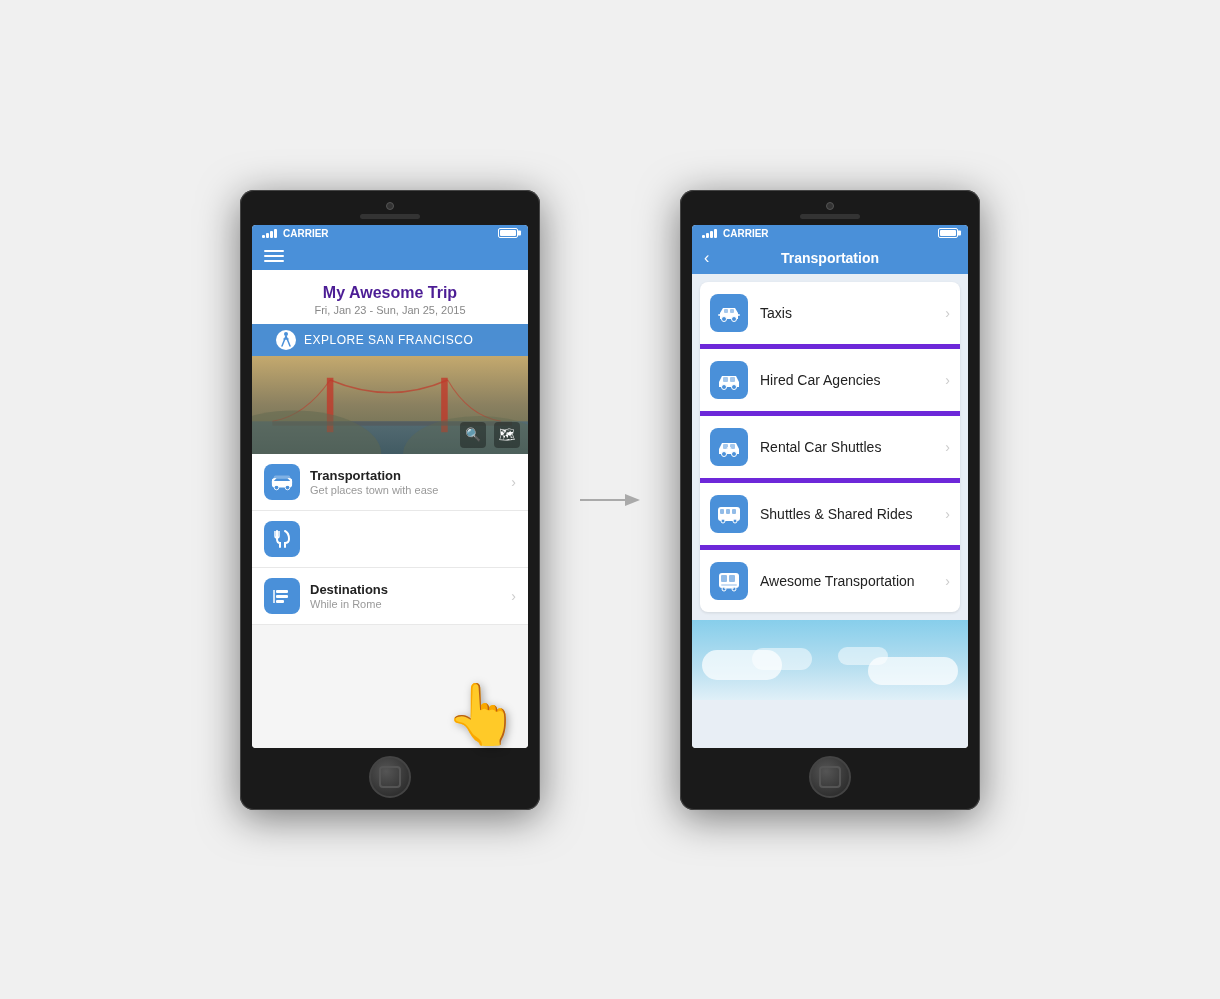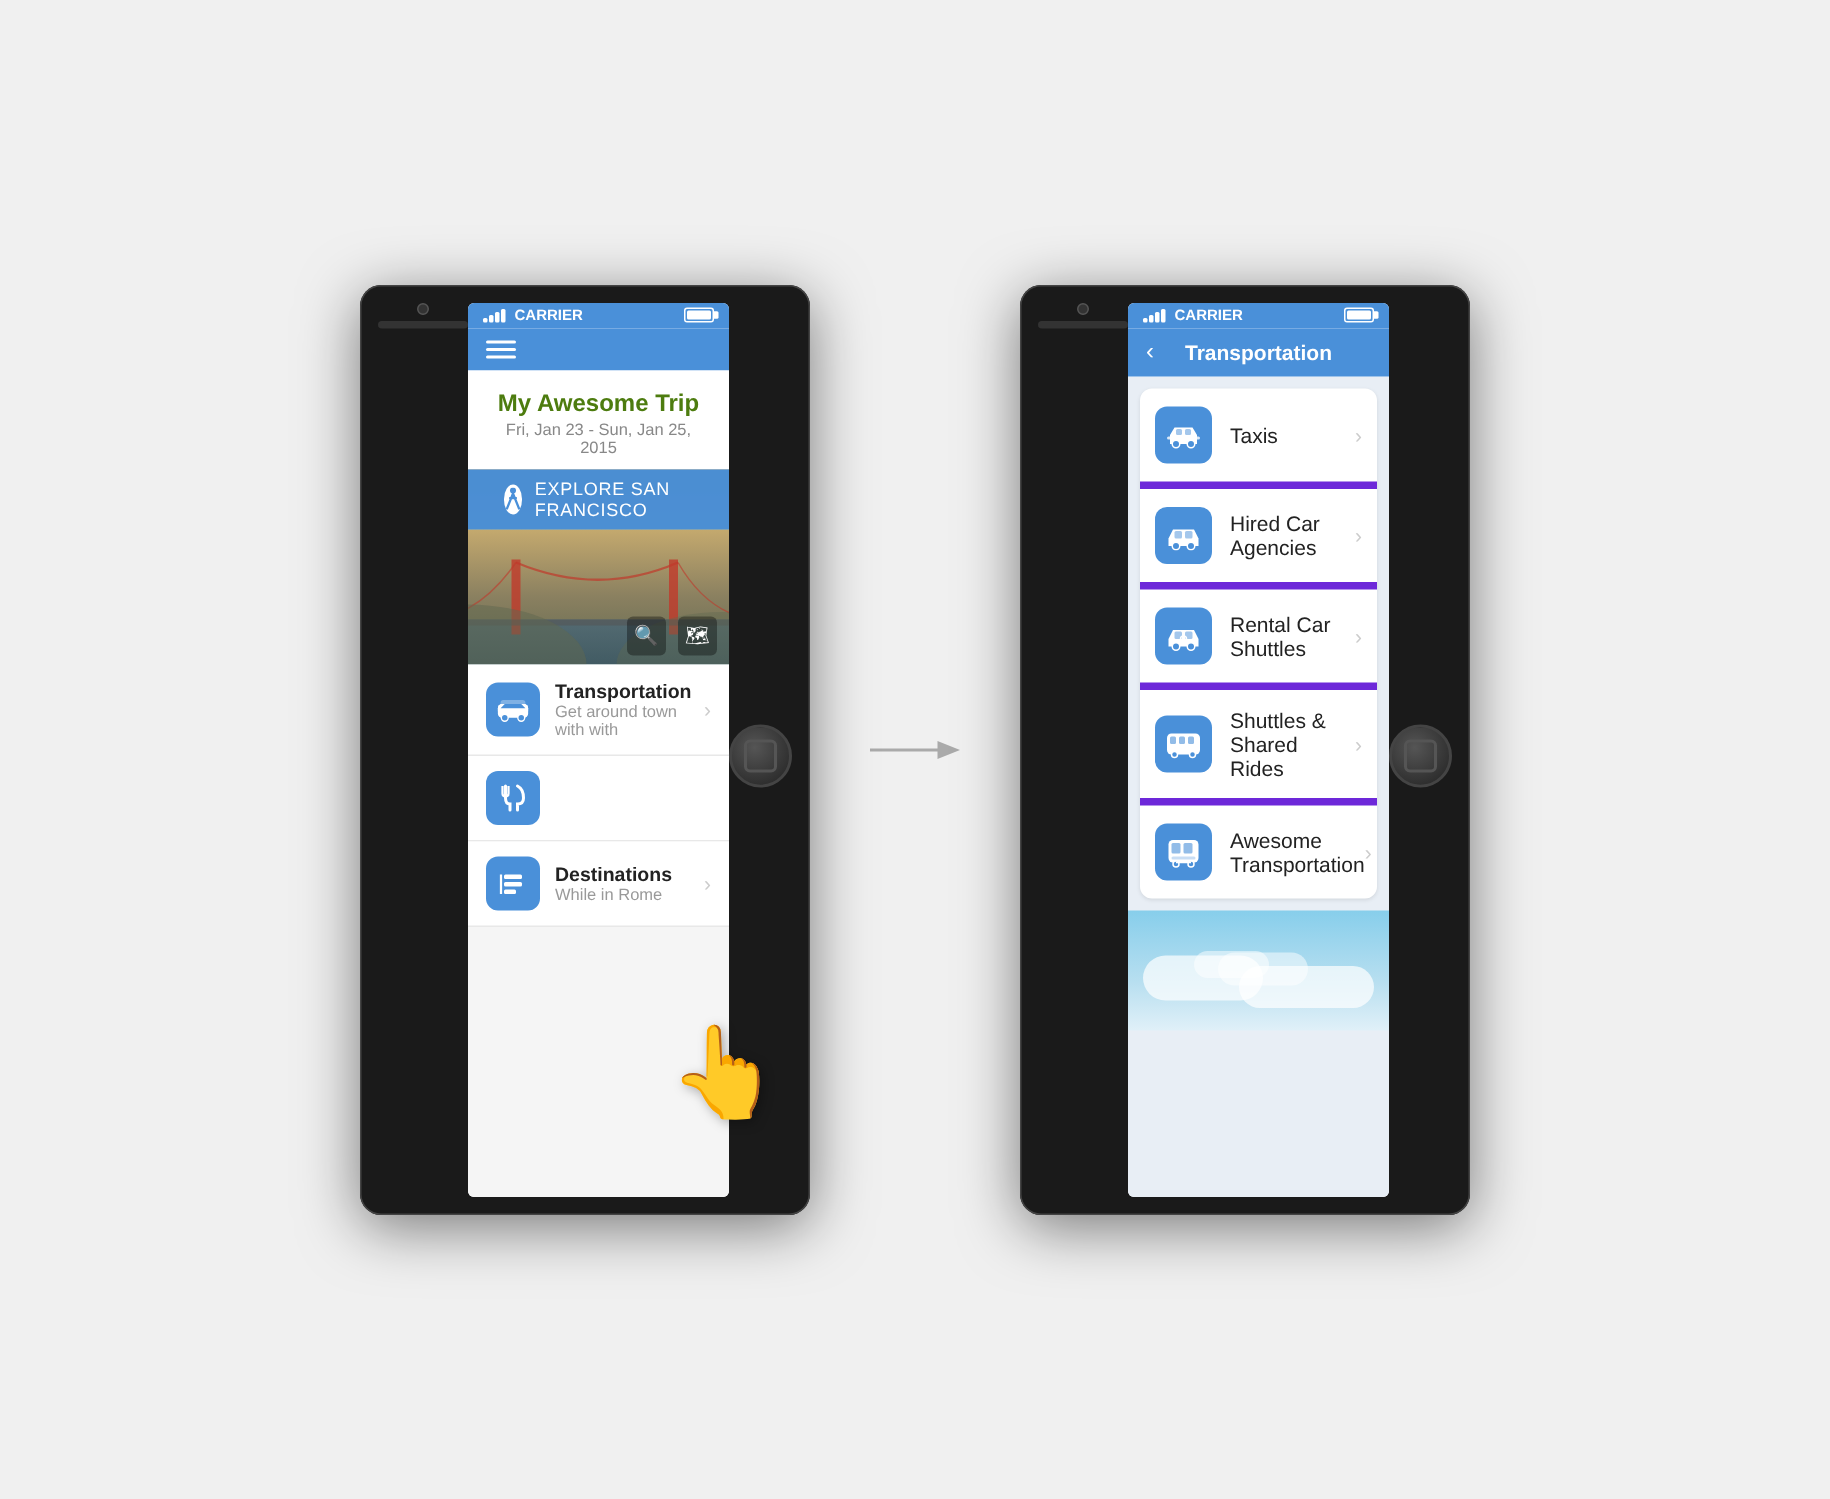--- a/index.html
+++ b/index.html
@@ -29,21 +29,21 @@
     
     .phone {
       width: 300px;
       height: 620px;
       background: #1a1a1a;
       border-radius: 14px;
       padding: 12px;
       box-shadow: 0 8px 40px rgba(0,0,0,0.5), inset 0 0 0 1px #444;
       position: relative;
       display: flex;
-      flex-direction: row;
+      flex-direction: column;
       justify-content: center;
     }
 
     .phone-top {
       display: flex;
       flex-direction: column;
       align-items: center;
       gap: 4px;
       margin-bottom: 6px;
     }
@@ -189,21 +189,21 @@
 
     .trip-header {
       padding: 14px 12px 8px;
       text-align: center;
       background: white;
     }
 
     .trip-title {
       font-size: 16px;
       font-weight: 700;
-      color: #4d7c0f;
+      color: #4c1d95;
     }
 
     .trip-dates {
       font-size: 11px;
       color: #888;
       margin-top: 2px;
     }
 
     .explore-banner {
       background: linear-gradient(rgba(0,0,0,0.3), rgba(0,0,0,0.1)), #7aaccc;
@@ -523,21 +523,21 @@
               <rect x="1" y="5" width="22" height="10" rx="3" fill="white"></rect>
               <rect x="3" y="2" width="18" height="8" rx="2" fill="white" opacity="0.3"></rect>
               <circle cx="6" cy="15" r="2.5" fill="#4a90d9" stroke="white" stroke-width="1"></circle>
               <circle cx="18" cy="15" r="2.5" fill="#4a90d9" stroke="white" stroke-width="1"></circle>
               <rect x="1" y="5" width="22" height="8" rx="3" fill="white" opacity="0.9"></rect>
               <path d="M3 8 L6 5 L18 5 L21 8" fill="#4a90d9"></path>
             </svg>
           </div>
           <div class="menu-item-text">
             <div class="menu-item-title">Transportation</div>
-            <div class="menu-item-subtitle">Get around town with with</div>
+            <div class="menu-item-subtitle">Get places town with ease</div>
           </div>
           <div class="menu-chevron">›</div>
         </div>
 
         <div class="menu-item">
           <div class="menu-item-icon">
             <svg width="20" height="20" viewBox="0 0 20 20" fill="white">
               <path d="M5 2 L5 10 Q5 14 8 14 L8 18" stroke="white" stroke-width="2" fill="none" stroke-linecap="round"></path>
               <path d="M3 2 L3 7 Q3 9 5 9" stroke="white" stroke-width="1.5" fill="none"></path>
               <path d="M7 2 L7 7 Q7 9 5 9" stroke="white" stroke-width="1.5" fill="none"></path>

